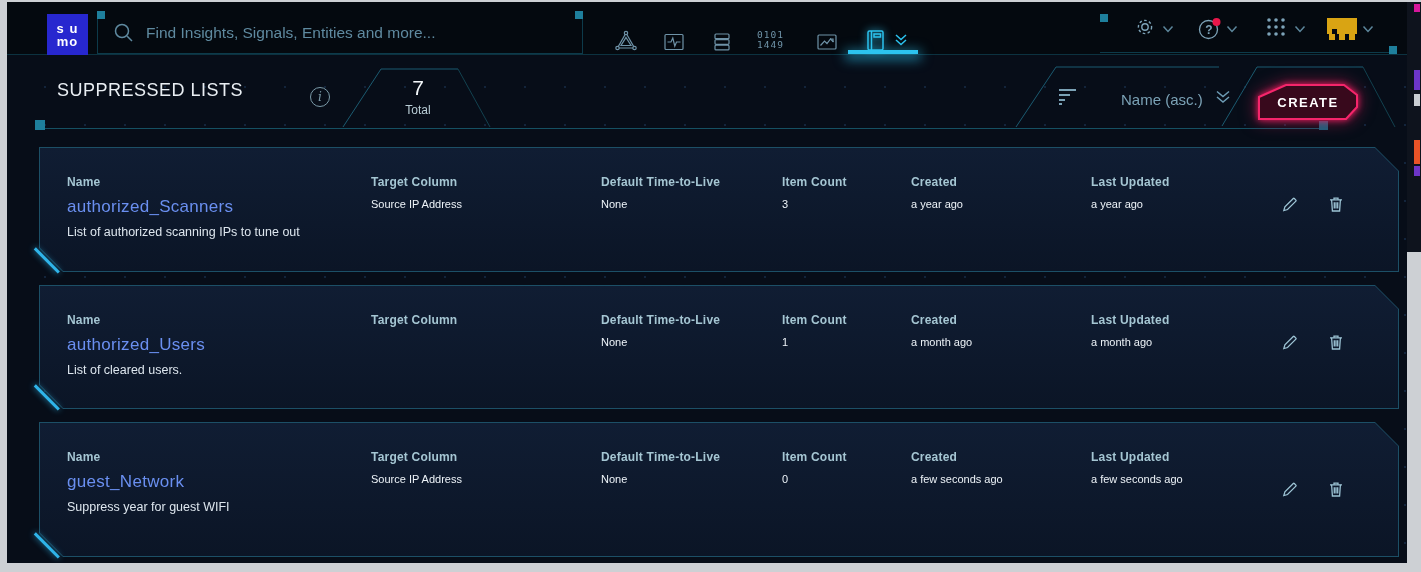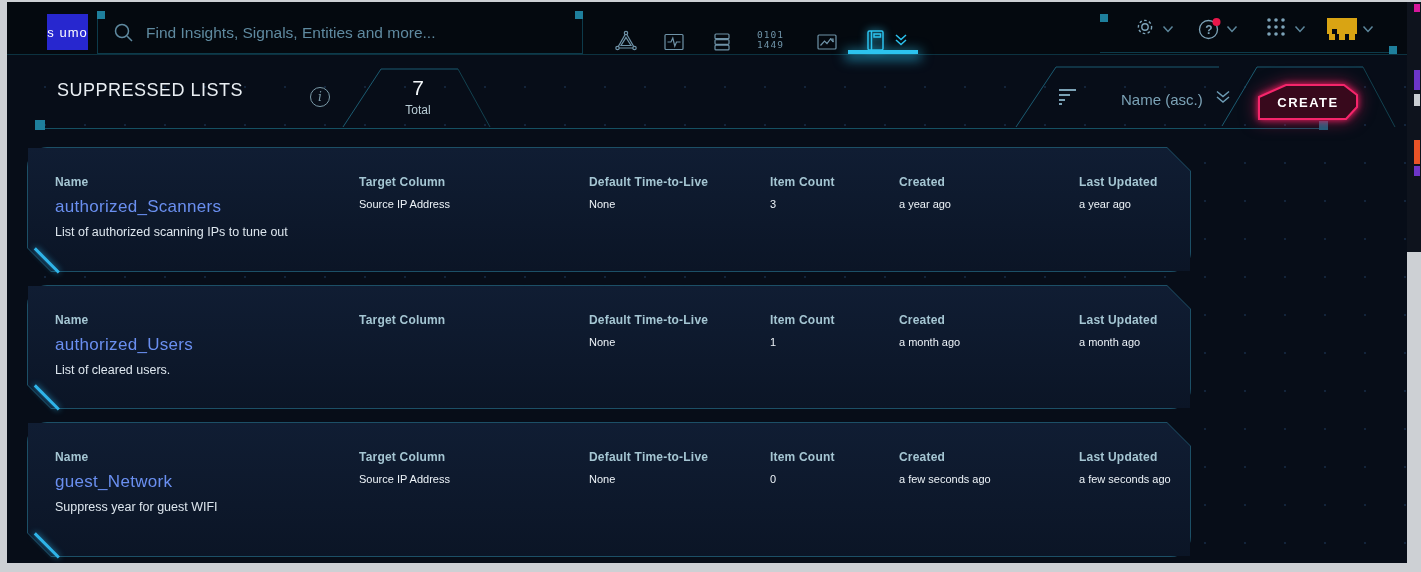--- a/index.html
+++ b/index.html
@@ -2,22 +2,22 @@
 <html><head>
 <meta charset="utf-8">
 <style>
   * { margin:0; padding:0; box-sizing:border-box; }
   html,body { width:1421px; height:572px; font-family:"Liberation Sans", sans-serif; }
   .frame { position:relative; width:1421px; height:572px; background:#cdd0d4; overflow:hidden; }
   .page { position:absolute; left:7px; top:2px; width:1400px; height:561px; background:#070d18; overflow:hidden; }
 
   
   .topnav { position:absolute; left:0; top:0; width:100%; height:53px; background:#04090f; border-bottom:1px solid #0c3240; }
-  .logo { position:absolute; left:40px; top:12px; width:41px; height:36px; background:#2727cf; color:#fff;
-          display:flex; flex-direction:row; align-items:center; justify-content:center; font-weight:normal; font-size:13px; line-height:13px; }
+  .logo { position:absolute; left:40px; top:12px; width:41px; height:41px; background:#2727cf; color:#fff;
+          display:flex; flex-direction:column; align-items:center; justify-content:center; font-weight:bold; font-size:13px; line-height:13px; }
   .logo span { letter-spacing:1px; }
   .searchbox { position:absolute; left:90px; top:11px; width:486px; height:41px;
                border-left:1px solid #0d3a4a; border-right:1px solid #0d3a4a; border-bottom:1px solid #0d3a4a;
                display:flex; align-items:center; }
   .corner-sq { position:absolute; width:8px; height:8px; background:#1e7f9c; }
   .searchbox .tl { left:-1px; top:-2px; } .searchbox .tr { right:-1px; top:-2px; }
   .search-input { flex:1; background:transparent; border:none; outline:none; color:#9fc3d0; font-size:15.5px; padding-left:10px; font-family:"Liberation Sans", sans-serif; }
   .search-input::placeholder { color:#5f8aa0; opacity:1; }
   .search-glyph { margin-left:14px; display:flex; }
   .nav-item { position:absolute; top:14px; cursor:pointer;margin-top:12px; }
@@ -51,22 +51,22 @@
   .total-lbl { font-size:12px; color:#b9cdd6; margin-top:3px; }
   .hdr-svg { position:absolute; left:0; top:0; }
   .sortctl { position:absolute; left:1052px; top:32px; display:flex; align-items:center; gap:11px; cursor:pointer; }
   .sort-label { color:#7ba2b6; font-size:15px;margin-left:31px; }
   .create-btn { position:absolute; left:1251px; top:28px; width:100px; height:36px; cursor:pointer;
                 filter:drop-shadow(0 0 3px rgba(246,30,98,.9)) drop-shadow(0 0 8px rgba(246,30,98,.5)); }
   .create-label { position:absolute; left:0; top:0; width:100%; height:100%; display:flex; align-items:center; justify-content:center;
                   color:#fff; font-size:13px; font-weight:bold; letter-spacing:1.5px; }
 
   
-  .card { position:absolute; left:20px; width:1164px; background:#1c4f66;
-          clip-path:polygon(0 0, calc(100% - 24px) 0, 100% 24px, 100% 100%, 24px 100%, 0 calc(100% - 24px));border-radius:20px; }
+  .card { position:absolute; left:32px; width:1360px; background:#1c4f66;
+          clip-path:polygon(0 0, calc(100% - 24px) 0, 100% 24px, 100% 100%, 24px 100%, 0 calc(100% - 24px)); }
   .card-inner { position:absolute; inset:1px; background:linear-gradient(180deg,#101d33,#0b1526);
           clip-path:polygon(0 0, calc(100% - 23px) 0, 100% 23px, 100% 100%, 23px 100%, 0 calc(100% - 23px)); }
   .notch-accent { position:absolute; width:34px; height:2.5px; background:#2fb4e9; transform:rotate(45deg);
           box-shadow:0 0 6px rgba(47,180,233,.8); }
   .col { position:absolute; top:28px; }
   .col-label { font-size:12px; font-weight:bold; color:#a5c6d3; letter-spacing:.2px; }
   .col-value { font-size:11px; color:#edf3f8; margin-top:9px; }
   .name-link { font-size:17px; color:#6a8ff0; margin-top:8px; letter-spacing:.3px; cursor:pointer; }
   .row-desc { font-size:12.5px; color:#dde6ee; margin-top:8px; }
   .actions { position:absolute; top:46px; display:flex; gap:24px; }

